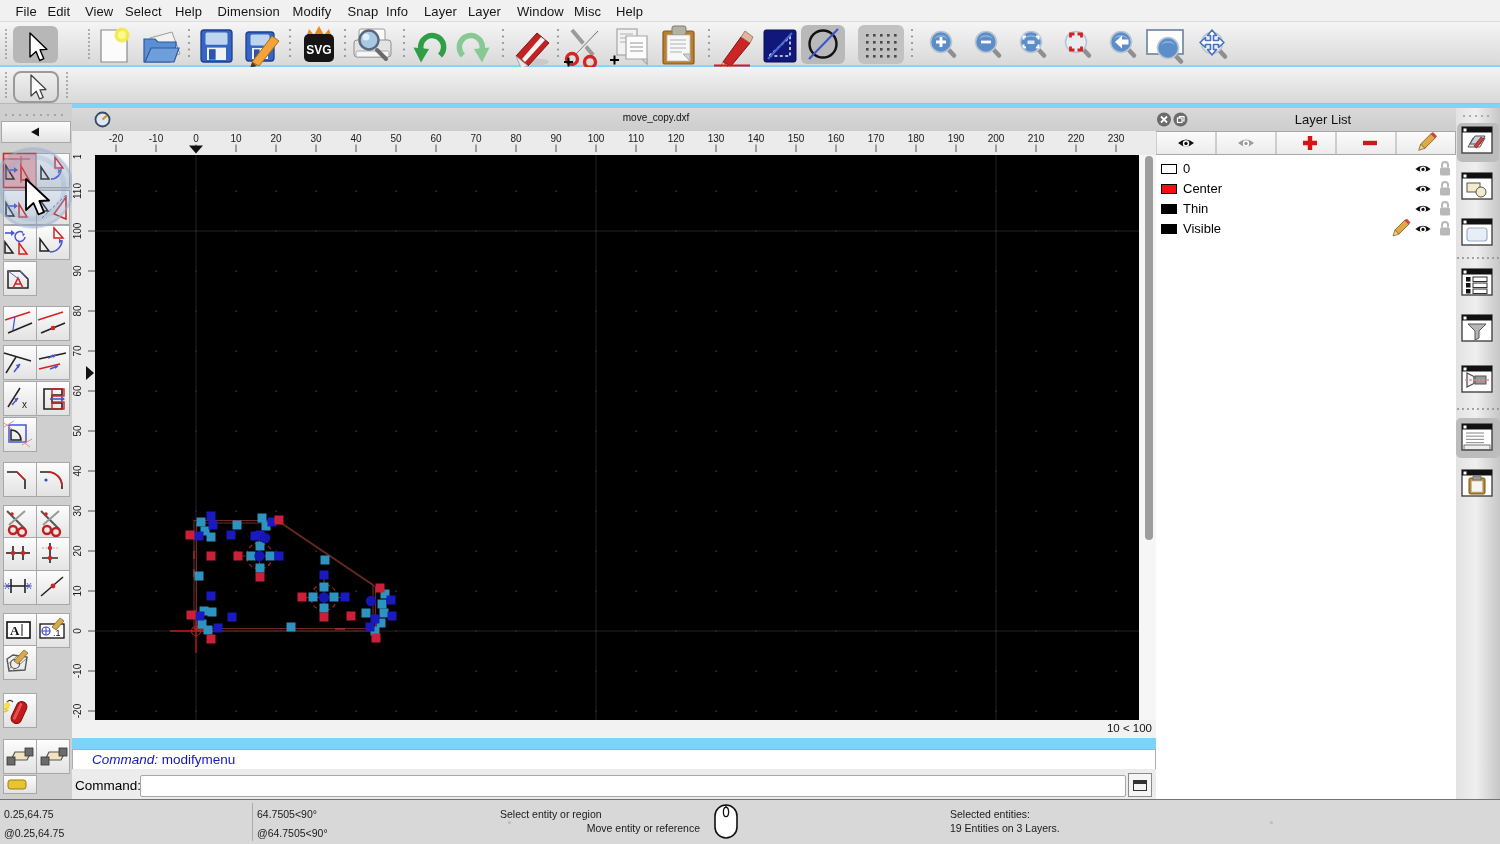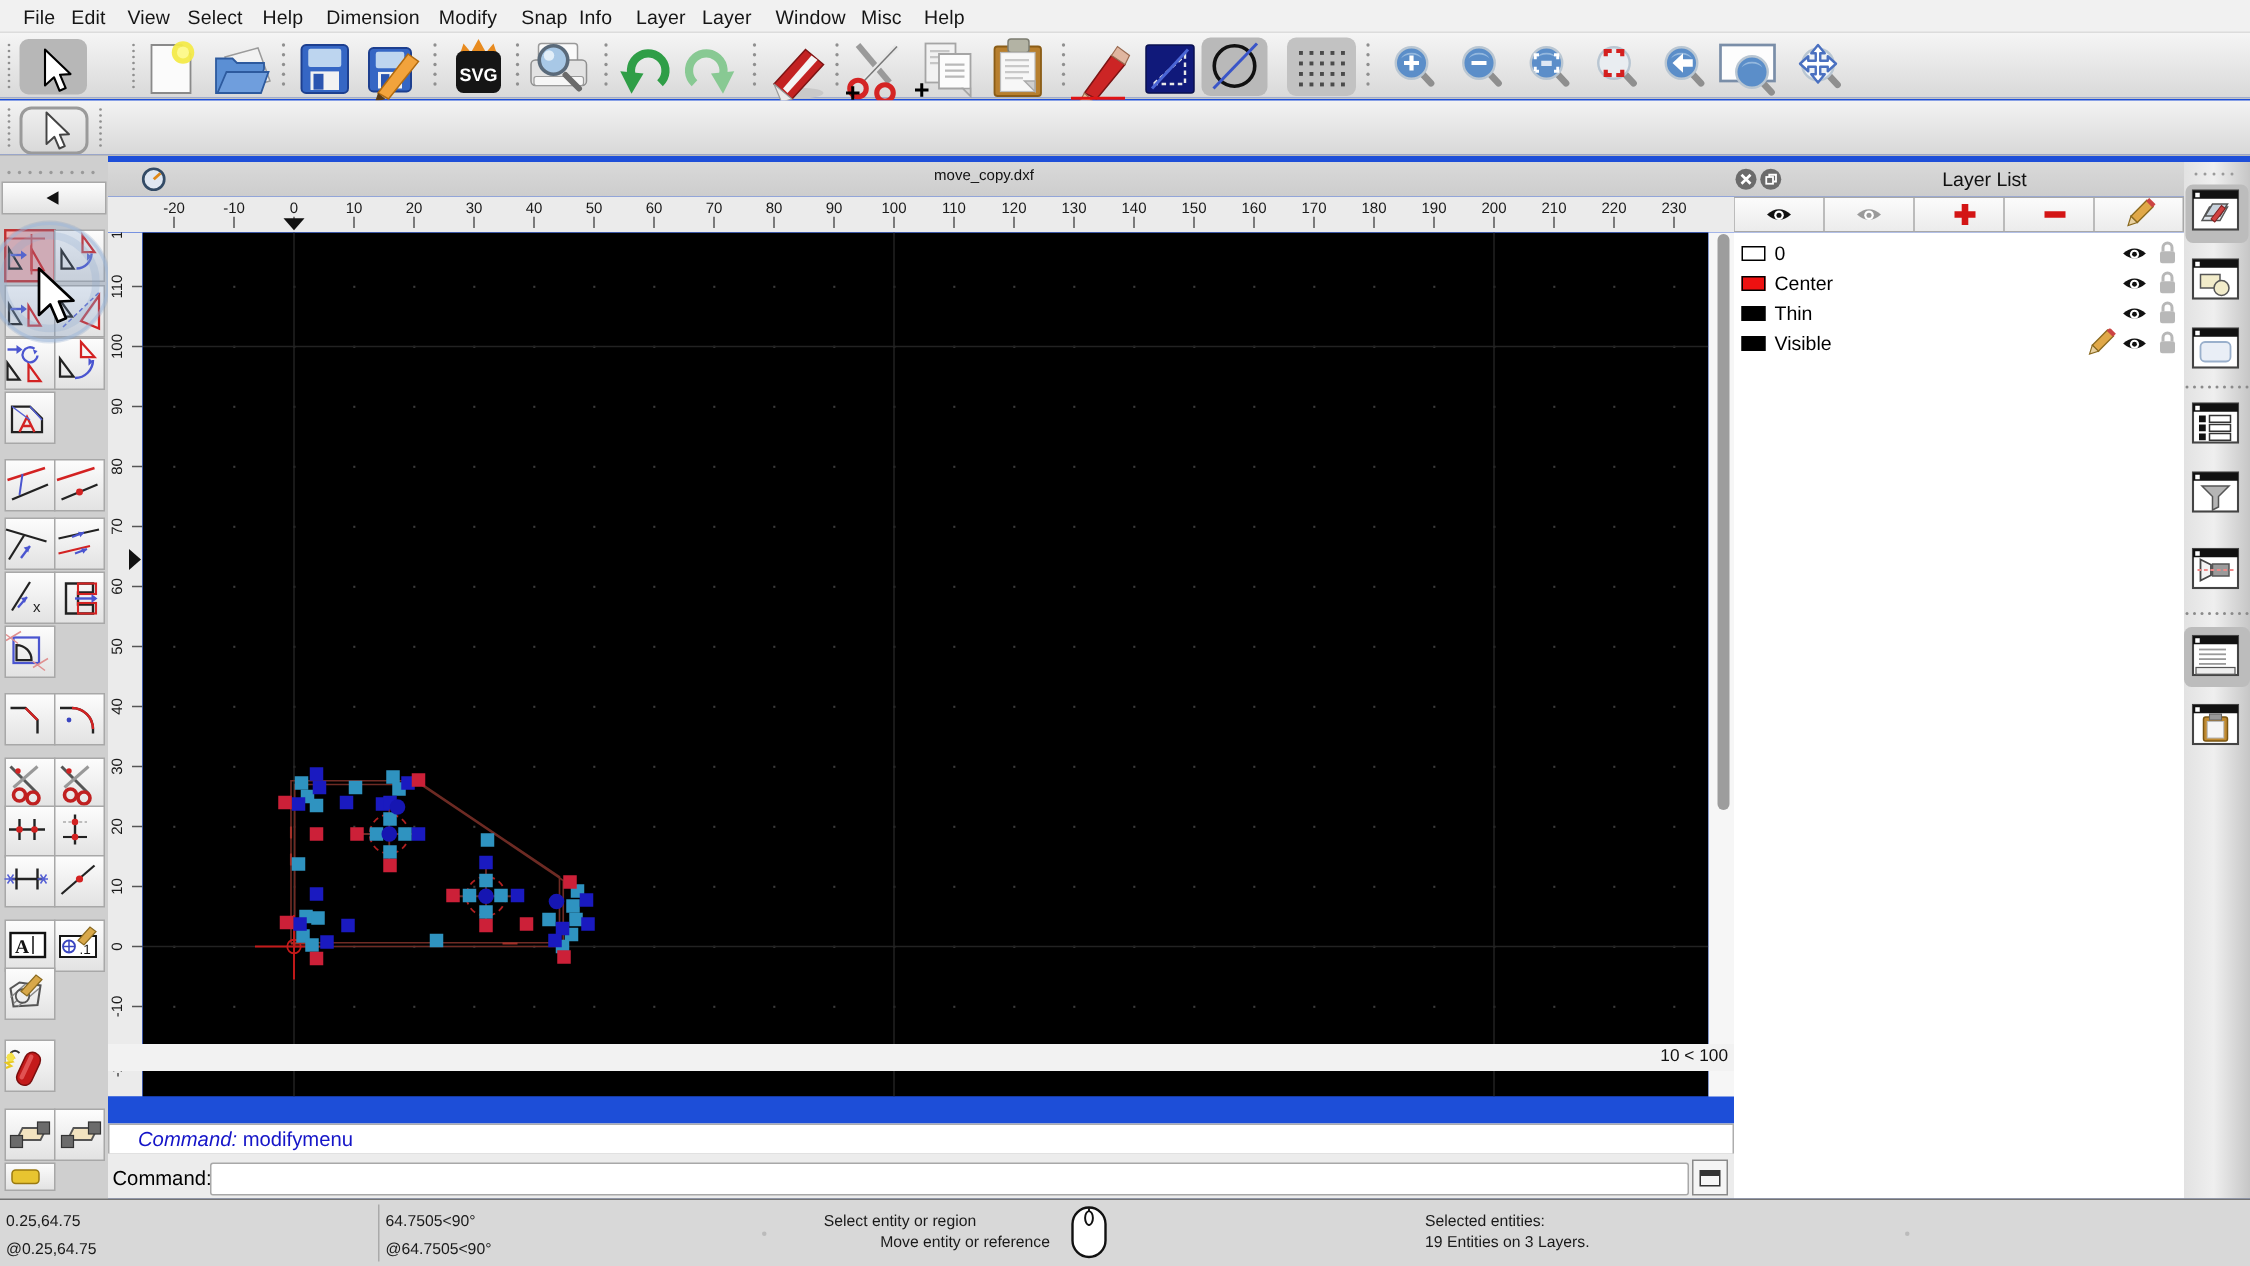--- a/index.html
+++ b/index.html
@@ -1,24 +1,24 @@
 <!DOCTYPE html>
 <html><head><meta charset="utf-8"><style>
 *{margin:0;padding:0;box-sizing:border-box}
 body{font-family:"Liberation Sans",sans-serif}
-.app{position:relative;width:1500px;height:844px;background:#1d4ed8;overflow:hidden}
+.app{position:relative;width:1500px;height:844px;background:#7dd3fc;overflow:hidden}
 .abs{position:absolute}
 .menubar{left:0;top:0;width:1500px;height:22px;background:#f1f1f1;border-bottom:1px solid #dcdcdc}
 .mi{position:absolute;top:3.5px;font-size:13px;color:#151515;letter-spacing:0.1px}
 .tb1{left:0;top:22px;width:1500px;height:44px;background:linear-gradient(#f5f5f5,#d9d9d9);border-bottom:1px solid #c4c4c4}
 .tb2{left:0;top:67px;width:1500px;height:37px;background:linear-gradient(#f3f3f3,#d8d8d8);border-bottom:1px solid #b9b9b9}
 .palette{left:0;top:104px;width:72px;height:696px;background:#cfcfcf}
 .titlebar{left:72px;top:108px;width:1084px;height:23px;background:linear-gradient(#d9d9d9,#cdcdcd);}
 .title{position:absolute;left:42px;top:4px;width:100%;text-align:center;font-size:10px;color:#111}
-.botstrip{left:72px;top:696px;width:1084px;height:18px;background:#f2f2f2;font-size:11.5px;color:#111}
+.botstrip{left:72px;top:720px;width:1084px;height:18px;background:#f2f2f2;font-size:11.5px;color:#111}
 .cmdhist{left:72px;top:749px;width:1084px;height:21px;background:#fff;border:1px solid #adadad;font-size:13.5px;padding:2px 0 0 19px}
 .cmdrow{left:72px;top:769px;width:1084px;height:30px;background:#ececec}
 .statusbar{left:0;top:799px;width:1500px;height:45px;background:#d8d8d8;border-top:1px solid #737373;font-size:10.5px;color:#1a1a1a}
 .lpanel-hdr{left:1156px;top:108px;width:300px;height:23px;background:linear-gradient(#d9d9d9,#cdcdcd)}
 .lpanel-body{left:1156px;top:155px;width:300px;height:644px;background:#ffffff}
 .lrow{position:absolute;left:0;width:300px;height:20px;font-size:13px;color:#000}
 .dock{left:1456px;top:108px;width:44px;height:691px;background:linear-gradient(to right,#e2e2e2,#efefef 45%,#c6c6c6)}
 </style></head><body>
 <div class="app">
 
@@ -1139,21 +1139,21 @@
         <rect x="13" y="370" width="16" height="16" rx="1.5" fill="#c08a30" stroke="#7a5510" stroke-width="1"></rect>
         <rect x="17" y="368" width="8" height="4" fill="#999" stroke="#666" stroke-width="0.7"></rect>
         <rect x="15.5" y="373" width="11" height="11" fill="#f5f5f5" stroke="#bbb" stroke-width="0.7"></rect>
       </svg></div>
 <div class="abs statusbar">
 <div style="position:absolute;left:4px;top:8px">0.25,64.75</div>
 <div style="position:absolute;left:4px;top:27px">@0.25,64.75</div>
 <div style="position:absolute;left:252px;top:3px;width:1px;height:38px;background:#aaa"></div>
 <div style="position:absolute;left:257px;top:8px">64.7505&lt;90°</div>
 <div style="position:absolute;left:257px;top:27px">@64.7505&lt;90°</div>
-<div style="position:absolute;left:500px;top:8px;width:200px;text-align:center">Select entity or region</div>
+<div style="position:absolute;left:500px;top:8px;width:200px;text-align:left">Select entity or region</div>
 <div style="position:absolute;left:500px;top:22px;width:200px;text-align:right">Move entity or reference</div>
 <svg style="position:absolute;left:713px;top:3px" width="28" height="38">
         <rect x="2" y="2" width="22" height="33" rx="11" fill="#fff" stroke="#111" stroke-width="1.6"></rect>
         <line x1="13" y1="2.5" x2="13" y2="14" stroke="#111" stroke-width="1.3"></line>
         <ellipse cx="13" cy="9" rx="2.6" ry="4.6" fill="#fff" stroke="#111" stroke-width="1.3"></ellipse>
       </svg>
 <div style="position:absolute;left:950px;top:8px">Selected entities:</div>
 <div style="position:absolute;left:950px;top:22px">19 Entities on 3 Layers.</div>
 <div style="position:absolute;left:508px;top:21px;width:3px;height:3px;border-radius:2px;background:#bbb"></div>
 <div style="position:absolute;left:1270px;top:21px;width:3px;height:3px;border-radius:2px;background:#bbb"></div>

